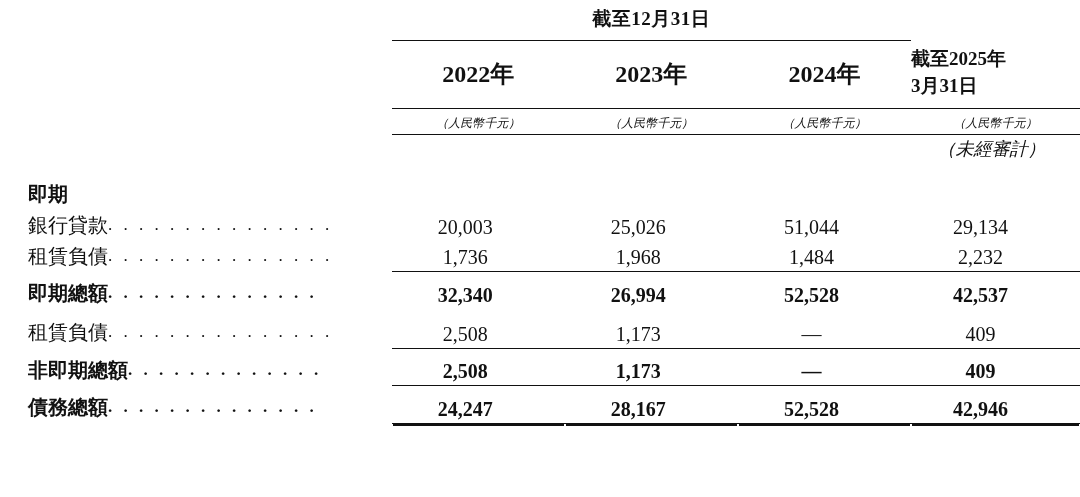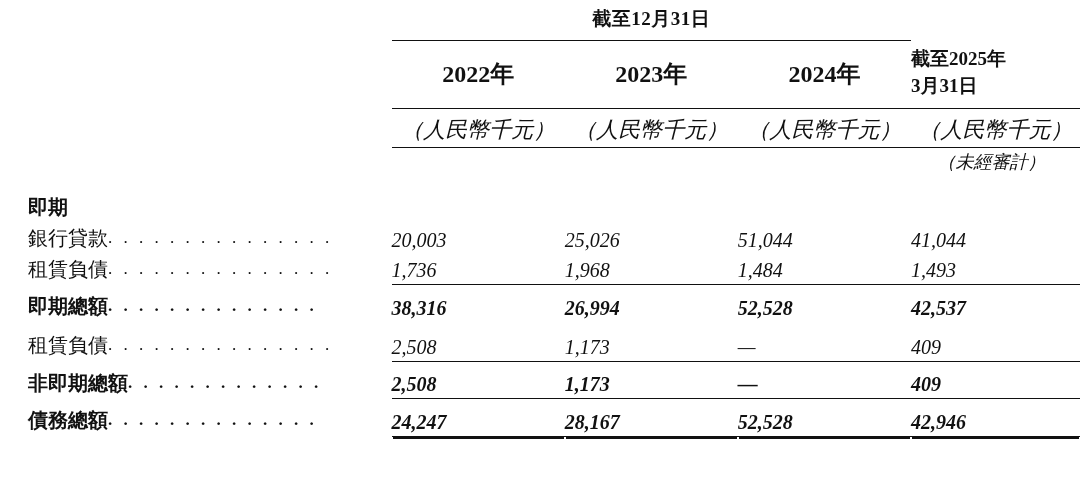--- a/index.html
+++ b/index.html
@@ -48,21 +48,21 @@
   .hd-year-2 {
     text-align: left;
     font-weight: bold;
     font-size: 19px;
     line-height: 1.45;
     padding: 4px 0 8px 0;
   }
   .hd-unit {
     text-align: center;
     font-style: italic;
-    font-size: 22px;
+    font-size: 12px;
     padding: 6px 0 2px 0;
     white-space: nowrap;
   }
   .hd-unit2 {
     text-align: center;
     font-style: italic;
     font-size: 18px;
     padding: 2px 8px 6px 0;
     white-space: nowrap;
   }
@@ -87,27 +87,26 @@
     padding-left: 28px;
   }
   .leaders {
     display: inline-block;
     letter-spacing: 3.5px;
     font-size: 17px;
     vertical-align: 2px;
     color: #111;
   }
   td.num {
-    text-align: left;
+    text-align: center;
     font-size: 20px;
     padding: 2px 26px 2px 0;
     white-space: nowrap;
     vertical-align: bottom;
     font-variant-numeric: lining-nums;
-    font-style: italic;
   }
   td.num.bold { font-weight: bold; }
   td.num.last { padding-right: 30px; }
   tr.r-thin td { height: 6px; padding: 0; }
 
   td.ruled-top { border-top: 1.3px solid #111; }
   td.dbl-bottom {
     border-bottom: 1.3px solid #111;
     box-shadow: 0 4px 0 -1px #111;
   }
@@ -175,46 +174,46 @@
         <td class="num last"></td>
       </tr>
 
       <tr>
         <td class="lbl indent">
           <span>銀行貸款</span><span class="leaders">. . . . . . . . . . . . . . .</span>
         </td>
         <td class="num">20,003</td>
         <td class="num">25,026</td>
         <td class="num">51,044</td>
-        <td class="num last">41,044</td>
+        <td class="num last">29,134</td>
       </tr>
 
       <tr>
         <td class="lbl indent">
           <span>租賃負債</span><span class="leaders">. . . . . . . . . . . . . . .</span>
         </td>
         <td class="num">1,736</td>
         <td class="num">1,968</td>
         <td class="num">1,484</td>
-        <td class="num last">1,493</td>
+        <td class="num last">2,232</td>
       </tr>
 
       <tr class="r-thin">
         <td></td>
         <td class="ruled-top"></td>
         <td class="ruled-top"></td>
         <td class="ruled-top"></td>
         <td class="ruled-top"></td>
       </tr>
 
       <tr>
         <td class="lbl total">
           <span>即期總額</span><span class="leaders">. . . . . . . . . . . . . .</span>
         </td>
-        <td class="num bold">38,316</td>
+        <td class="num bold">32,340</td>
         <td class="num bold">26,994</td>
         <td class="num bold">52,528</td>
         <td class="num bold last">42,537</td>
       </tr>
 
       <tr class="sec-gap">
         <td></td>
         <td></td>
         <td></td>
         <td></td>

